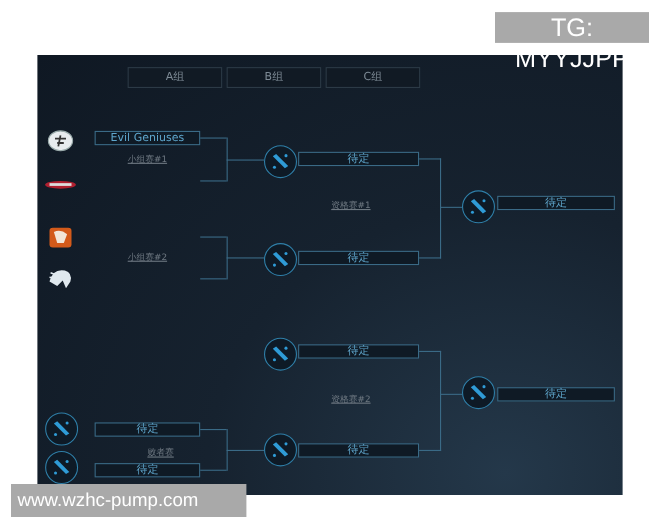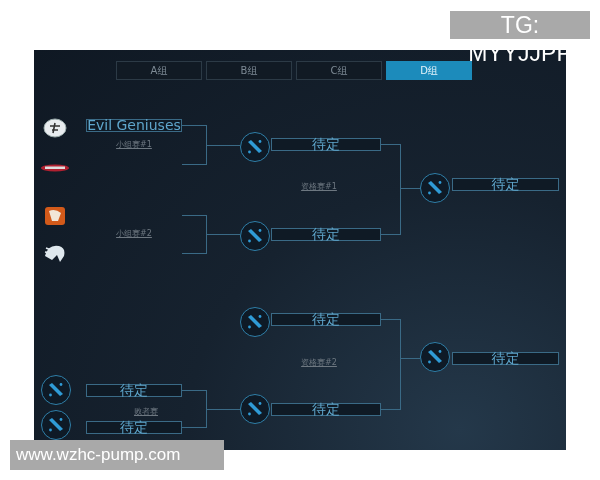--- a/index.html
+++ b/index.html
@@ -3,38 +3,37 @@
 <meta charset="utf-8">
 <style>
   html,body{margin:0;padding:0;background:#fff;}
   body{width:600px;height:480px;position:relative;overflow:hidden;font-family:"DejaVu Sans",sans-serif;}
   .panel{position:absolute;left:34px;top:40px;width:532px;height:400px;
     background:radial-gradient(ellipse at 80% 95%,#24384a 0%,#16222f 45%,#0f1823 100%);overflow:hidden;margin-top:10px;}
   .tab{position:absolute;top:11px;height:19px;width:86px;box-sizing:border-box;border:1px solid #2c3a46;
     background:#111a24;color:#7d8a95;font-size:10px;line-height:17px;text-align:center;}
   .tab.active{background:#1c8bbb;border-color:#1c8bbb;color:#e6f4fb;}
   .slot{position:absolute;height:13px;box-sizing:border-box;border:1px solid #3a6a86;background:#0f1a25;
-    color:#5fa6cc;font-size:14px;line-height:11px;text-align:center;white-space:nowrap;}
+    color:#5fa6cc;font-size:10px;line-height:11px;text-align:center;white-space:nowrap;}
   .ln{position:absolute;background:#3a6a86;}
   .lbl{position:absolute;color:#6d7780;font-size:8px;text-align:center;width:80px;text-decoration:underline;}
   .dicon{position:absolute;width:30px;height:30px;border-radius:50%;border:1.5px solid #2f7fa8;box-sizing:border-box;
     background:#0e1a26;}
   .dicon svg{position:absolute;left:4px;top:4px;}
   .logo{position:absolute;width:26px;height:22px;}
   .wm{position:absolute;background:#a9a9a9;color:#fff;font-family:"Liberation Sans",sans-serif;}
 </style>
 </head>
 <body>
 
 <div class="panel">
 
   <div class="tab" style="left:82px">A组</div>
   <div class="tab" style="left:172px">B组</div>
   <div class="tab" style="left:262px">C组</div>
-  <div class="tab active" style="left:352px">D组</div>
 
   <svg class="logo" style="left:8px;top:67px" viewBox="0 0 26 22">
       <ellipse cx="13" cy="11" rx="11" ry="9" fill="#e8ecef" stroke="#9aa"></ellipse>
       <path d="M8 9 L18 9 M10 13 L16 13 M13 6 L11 16" stroke="#333" stroke-width="1.6" fill="none"></path>
     </svg>
   <div class="slot" style="left:52px;top:69px;width:96px">Evil Geniuses</div>
   <div class="lbl" style="left:60px;top:89px">小组赛#1</div>
   <svg class="logo" style="left:6px;top:107px;width:30px" viewBox="0 0 30 10">
       <ellipse cx="15" cy="5" rx="14" ry="3.5" fill="#b02030"></ellipse>
       <rect x="5" y="3.5" width="20" height="2.5" fill="#ddd"></rect>

